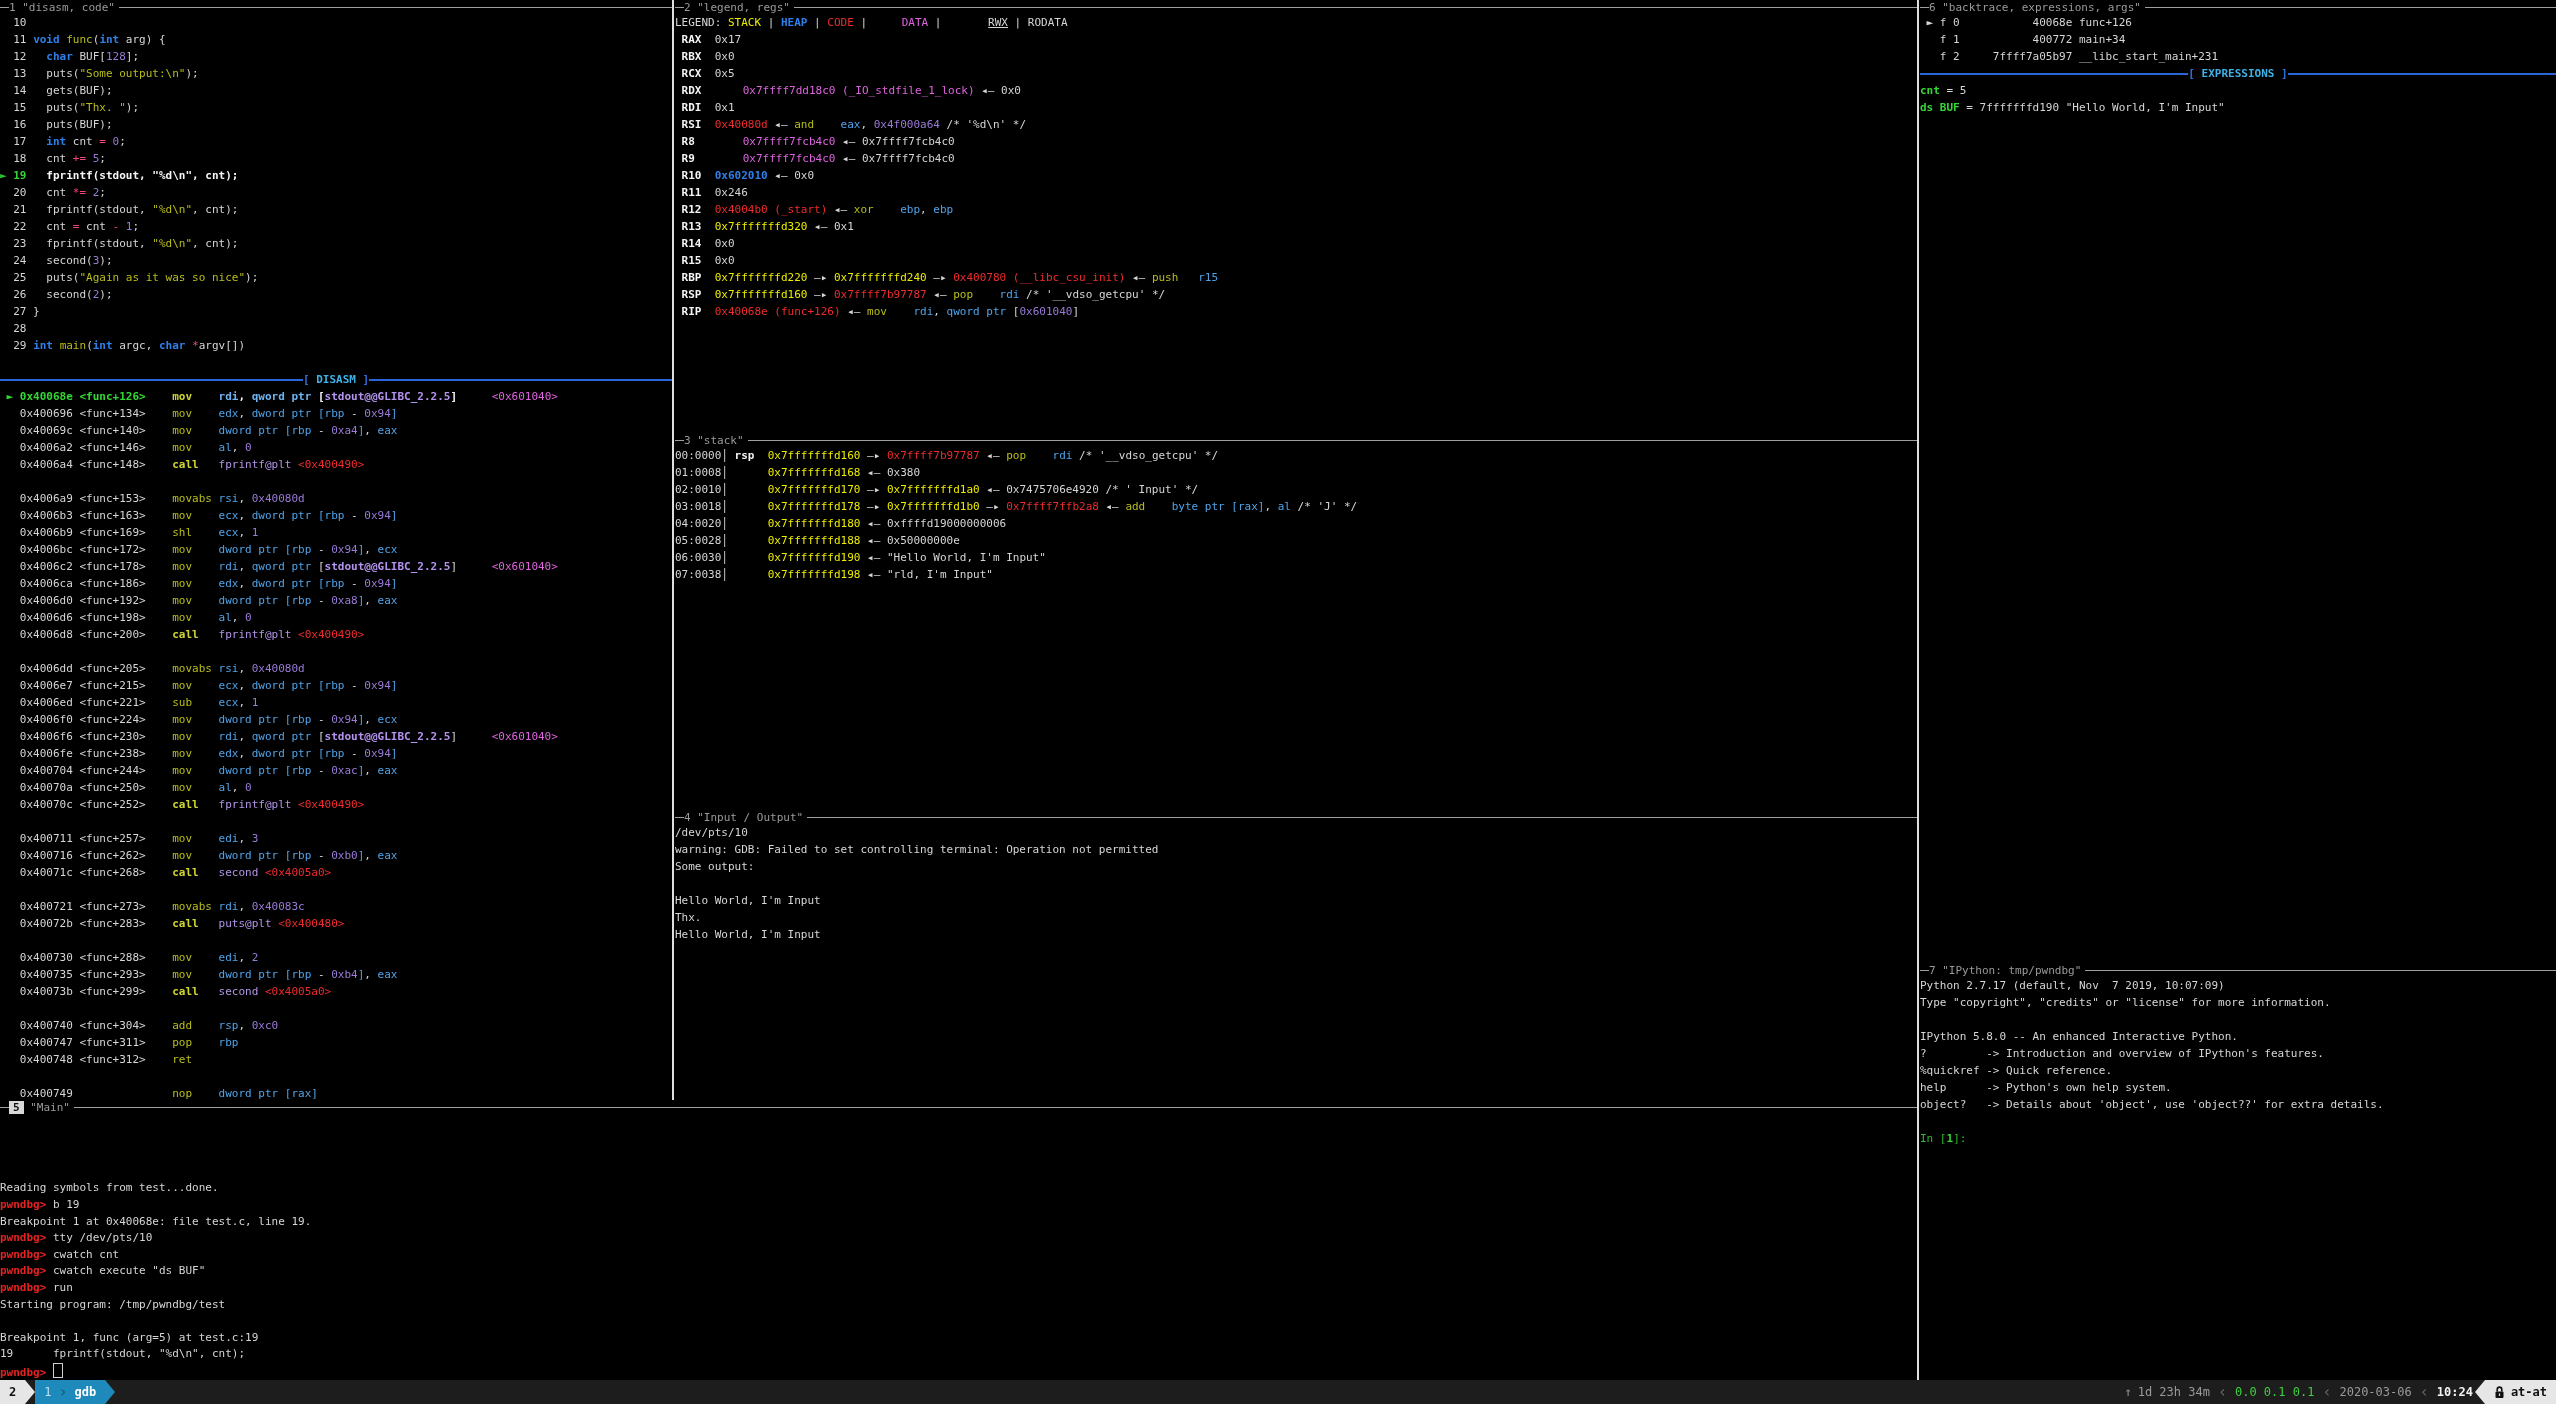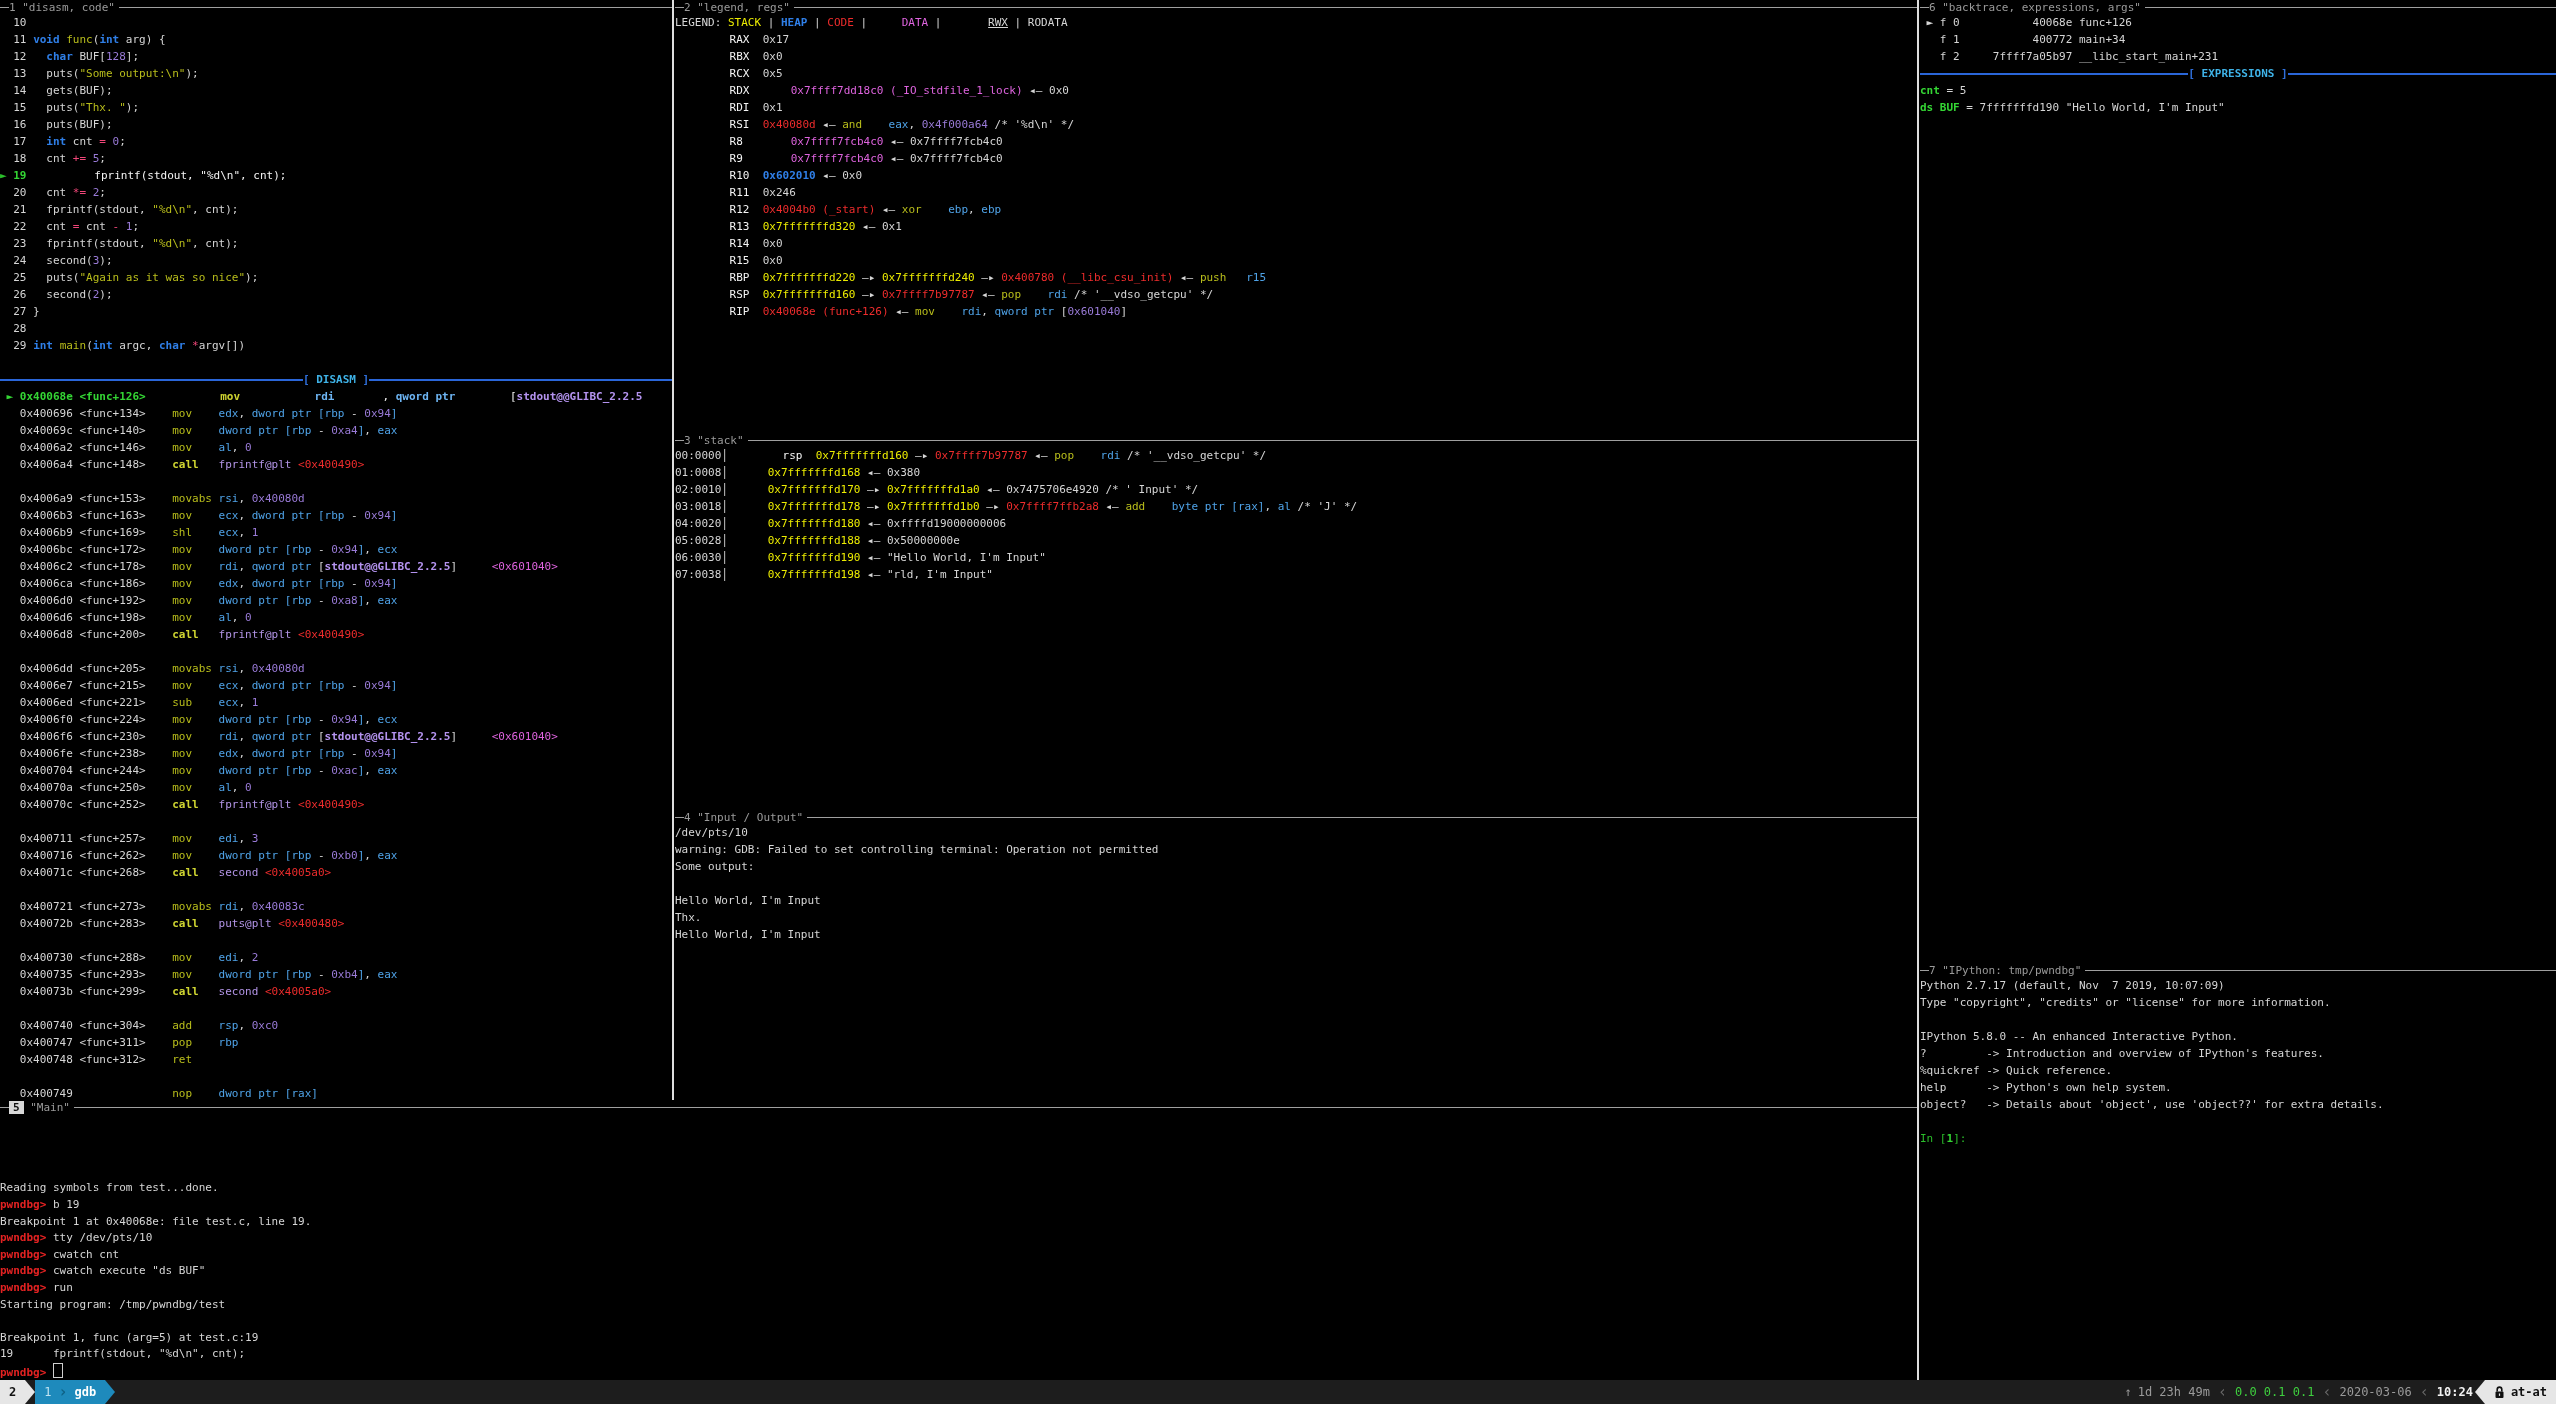--- a/index.html
+++ b/index.html
@@ -10,21 +10,21 @@
   .trule{height:1px;background:#9f9f9f;align-self:center;}
   .t8{width:9px;}
   .grow{flex:1;}
   .pnum{color:#9a9a9a;}
   .pnum.rev{background:#d8d8d8;color:#111;font-weight:bold;padding:0 4px;}
   .plabel{color:#9a9a9a;padding-right:4px;}
   .pcontent{white-space:pre;}
   .ln{height:17px;line-height:17px;white-space:pre;}
   .p5 .ln{height:16.6px;line-height:16.6px;}
   
-  .w{color:#d6d6d6;} .bw{color:#f5f5f5;font-weight:normal;margin-left:48px;}
+  .w{color:#d6d6d6;} .bw{color:#f5f5f5;font-weight:bold;}
   .y{color:#eded00;}
   .o{color:#b9be1b;} .bo{color:#ced431;font-weight:bold;}
   .r{color:#ee2c2c;} .br{color:#e32222;font-weight:bold;}
   .m{color:#df64df;padding-left:28px;}
   .p{color:#9a7bd8;} .bp{color:#b493ef;font-weight:bold;} .lp{color:#b294e6;}
   .b{color:#2f7fe8;font-weight:bold;}
   .lb{color:#4fa3e8;} .blb{color:#6db4f2;font-weight:bold;}
   .g{color:#2bbf2b;} .bg{color:#34d634;font-weight:bold;}
   .pk{color:#f2477a;}
   .u{color:#d6d6d6;text-decoration:underline;padding-left:40px;}
@@ -109,21 +109,21 @@
         <span class="tri-r"></span>
       <span class="seg seg-blue">
           <span class="sb-paneidx">1</span>
           <span class="sb-chev">›</span>
           <span class="sb-winname">gdb</span>
         </span>
         <span class="tri-r blue"></span>
     </div>
     <div class="sb-right">
       <span class="sb-up">↑</span>
-      <span class="sb-uptime">1d 23h 49m</span>
+      <span class="sb-uptime">1d 23h 34m</span>
       <span class="sb-chevl">‹</span>
       <span class="sb-load">0.0 0.1 0.1</span>
       <span class="sb-chevl">‹</span>
       <span class="sb-date">2020-03-06</span>
       <span class="sb-chevl">‹</span>
       <span class="sb-time">10:24</span>
       <span class="tri-l"></span>
         <span class="seg seg-white host-seg">
           <svg class="lock" width="11" height="13" viewBox="0 0 11 13">
             <rect x="1.5" y="5.5" width="8" height="6.5" rx="1" fill="#111"></rect>

